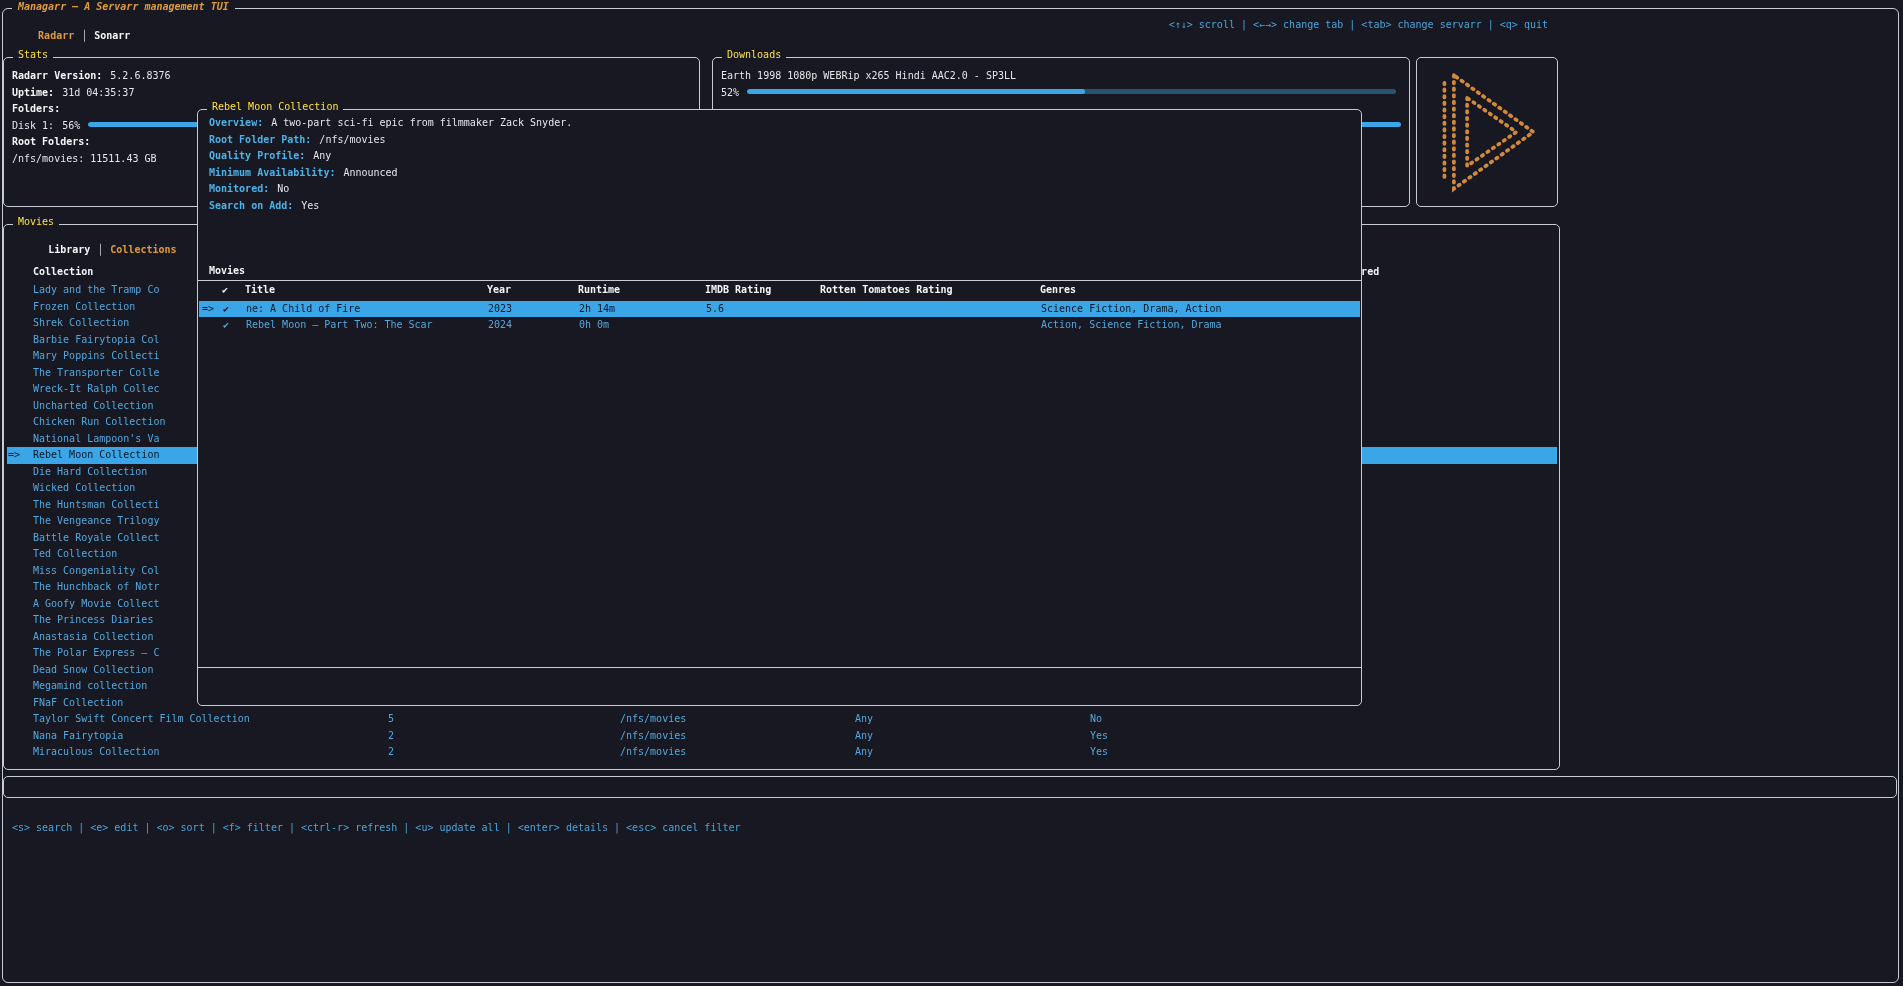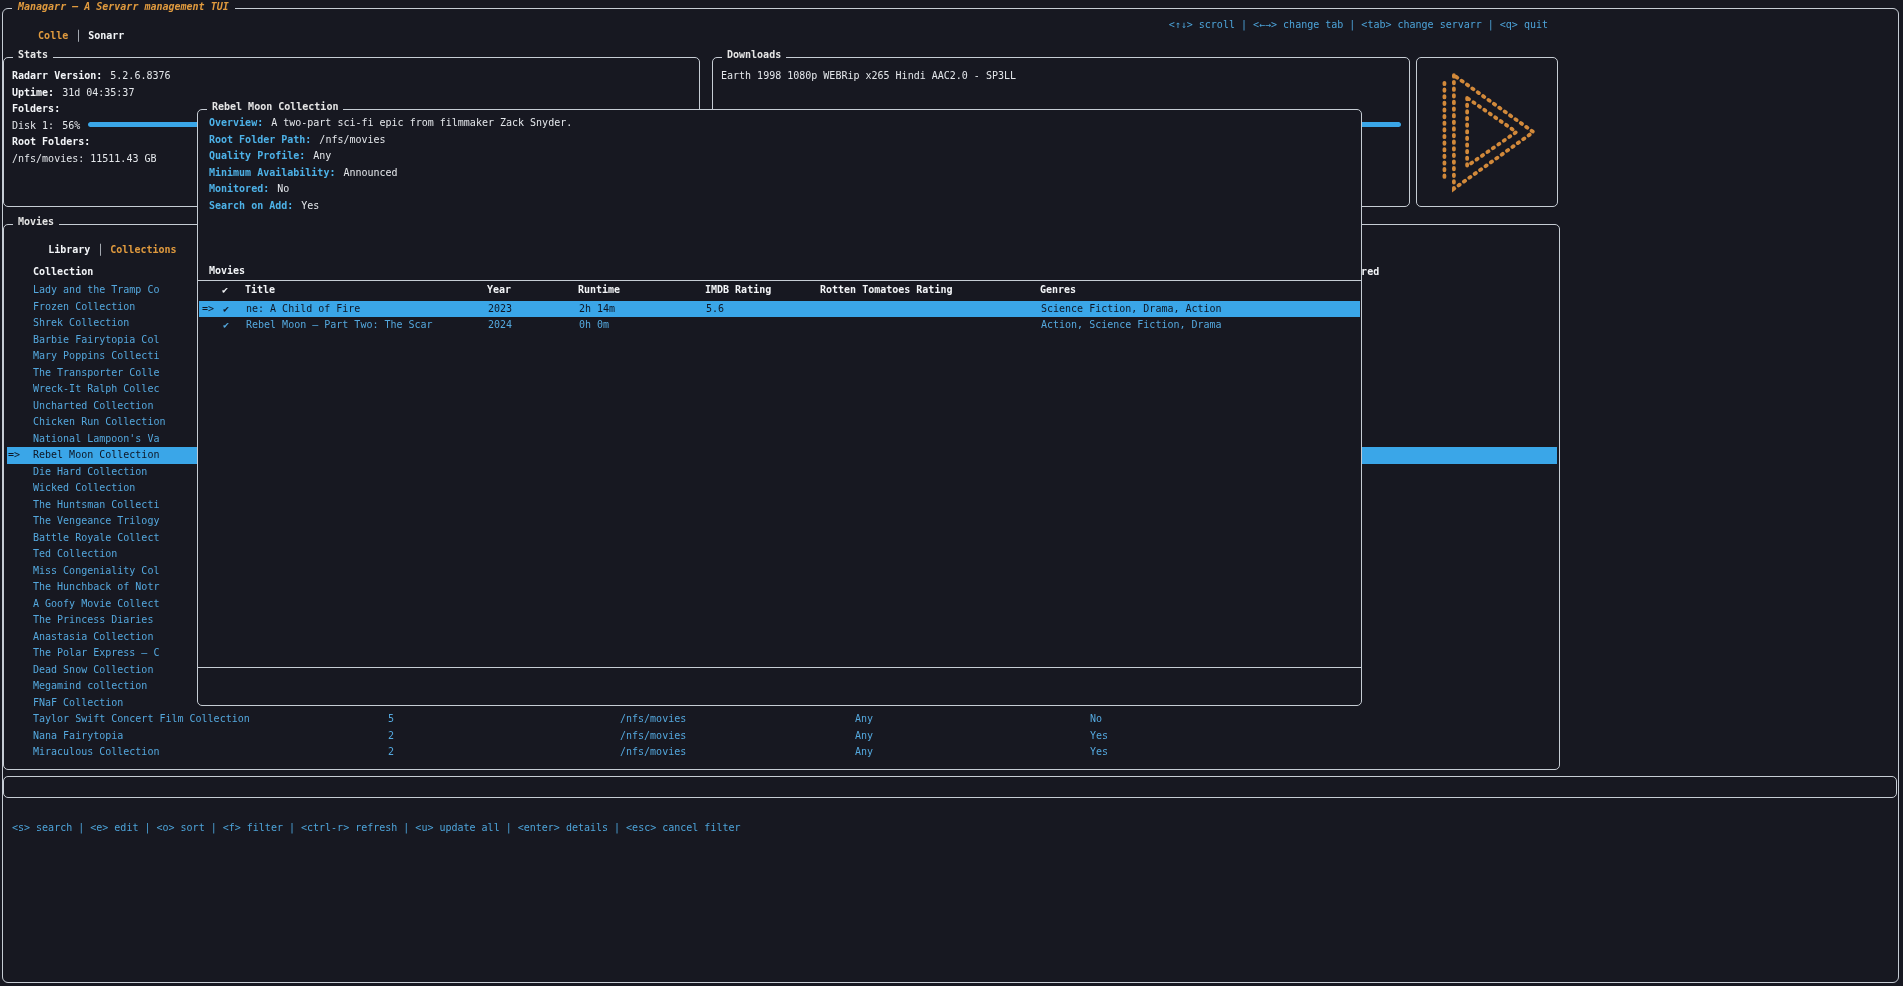--- a/index.html
+++ b/index.html
@@ -6,21 +6,21 @@
   .screen{position:relative;width:1903px;height:986px;background:#171821;overflow:hidden;
           font-family:"DejaVu Sans Mono",monospace;font-size:10px;color:#e4e7eb;}
   .frame{position:absolute;left:2px;top:8px;width:1895px;height:973px;border:1px solid #c6ccd4;border-radius:6px;}
   .app-title{position:absolute;left:12px;top:1px;background:#171821;padding:0 6px;color:#e09a3e;font-style:italic;font-weight:bold;white-space:pre;}
   .servarr-tabs{position:absolute;left:14px;top:19px;white-space:pre;}
   .tab-a{color:#e09a3e;font-weight:bold;}
   .tab-i{color:#f3f5f8;font-weight:bold;}
   .sep{color:#c6ccd4;padding:0 7px;}
   .top-help{position:absolute;top:19px;right:355px;color:#4da4da;white-space:pre;}
   .box{position:absolute;border:1px solid #c6ccd4;border-radius:5px;}
-  .btitle{position:absolute;top:-9px;left:9px;background:#171821;padding:0 5px;font-weight:bold;color:#e5e5e5;white-space:pre;}
+  .btitle{position:absolute;top:-9px;left:9px;background:#171821;padding:0 5px;font-weight:normal;color:#fde047;white-space:pre;}
   .sline{position:absolute;left:8px;height:17px;line-height:16px;white-space:pre;}
   .lbl{font-weight:bold;color:#f3f5f8;}
   .val{padding-left:8px;}
   .track{display:inline-block;vertical-align:2px;height:5px;background:#27556f;border-radius:3px;margin-left:8px;overflow:hidden;}
   .fill{display:block;height:100%;background:#3aa6e8;border-radius:3px;}
   .stats-box{left:3px;top:57px;width:695px;height:148px;}
   .dl-box{left:712px;top:57px;width:696px;height:148px;}
   .logo-box{left:1416px;top:57px;width:140px;height:148px;display:flex;align-items:center;justify-content:center;}
   .movies-box{left:3px;top:224px;width:1555px;height:544px;}
   .mtabs{position:absolute;left:8px;top:8px;white-space:pre;}
@@ -53,37 +53,38 @@
 </style>
 </head>
 <body>
 
 <div class="screen">
 
   <div class="frame"></div>
   <div class="app-title">Managarr — A Servarr management TUI</div>
 
   <div class="servarr-tabs">
-    <span class="tab-a">Colle</span><span class="sep">│</span><span class="tab-i">Sonarr</span>
+    <span class="tab-a">Radarr</span><span class="sep">│</span><span class="tab-i">Sonarr</span>
   </div>
   <div class="top-help">&lt;↑↓&gt; scroll | &lt;←→&gt; change tab | &lt;tab&gt; change servarr | &lt;q&gt; quit</div>
 
   <div class="box stats-box">
     <span class="btitle">Stats</span>
     <div class="sline" style="top:10px"><span class="lbl">Radarr Version:</span><span class="val">5.2.6.8376</span></div>
     <div class="sline" style="top:26.5px"><span class="lbl">Uptime:</span><span class="val">31d 04:35:37</span></div>
     <div class="sline" style="top:43px"><span class="lbl">Folders:</span></div>
     <div class="sline" style="top:59.5px"><span>Disk 1:</span><span class="val">56%</span><span class="track" style="width:580px"><span class="fill" style="width: 56%;"></span></span></div>
     <div class="sline" style="top:76px"><span class="lbl">Root Folders:</span></div>
     <div class="sline" style="top:92.5px"><span>/nfs/movies: 11511.43 GB</span></div>
   </div>
 
   <div class="box dl-box">
     <span class="btitle">Downloads</span>
     <div class="sline" style="top:10px"><span>Earth 1998 1080p WEBRip x265 Hindi AAC2.0 - SP3LL</span></div>
+    <div class="sline" style="top:26.5px"><span>52%</span><span class="track" style="width:649px"><span class="fill" style="width: 52%;"></span></span></div>
     <div class="sline" style="top:43px"><span></span></div>
     <div class="sline" style="top:59.5px"><span></span><span class="track" style="width:672px"><span class="fill" style="width: 100%;"></span></span></div>
   </div>
 
   <div class="box logo-box">
     <svg width="126" height="140" viewBox="0 0 130 148">
       <g fill="none" stroke="#d2893a" stroke-width="4" stroke-dasharray="1.5 5.5" stroke-linecap="round">
         <path d="M 20 22 L 20 126"></path>
         <path d="M 30 14 L 30 134 L 114 74 Z"></path>
         <path d="M 44 38 L 44 110 L 96 74 Z"></path>

